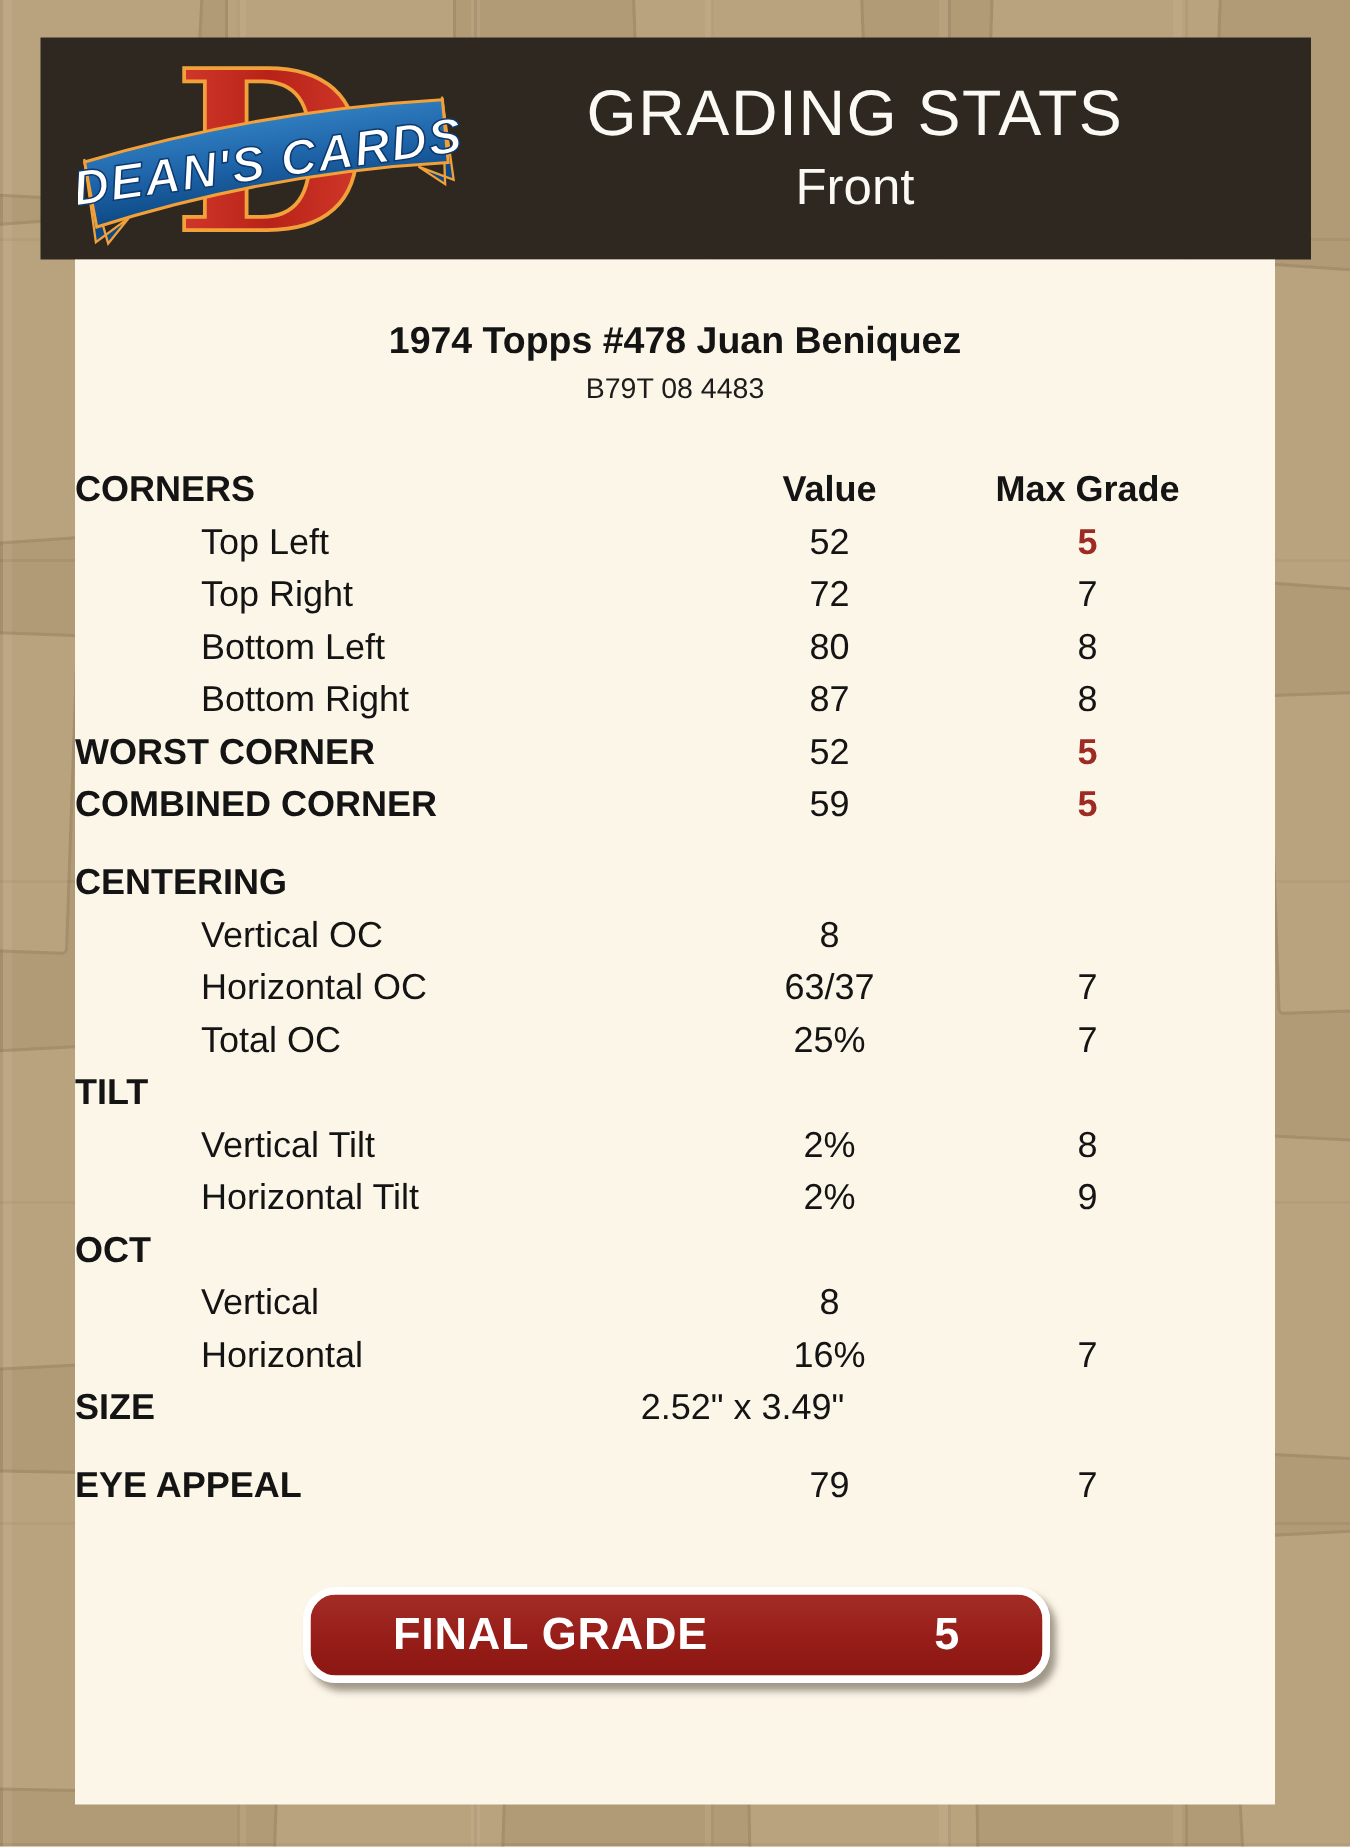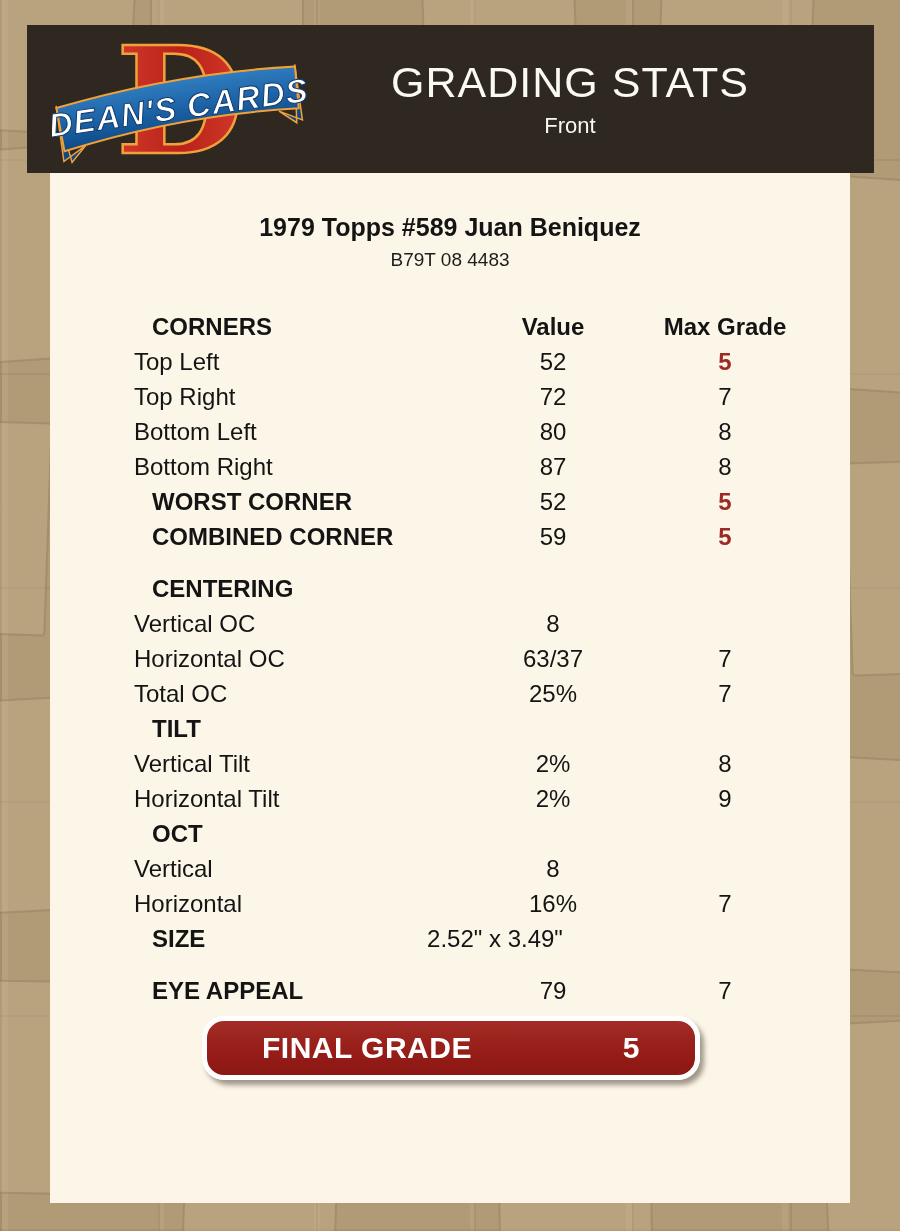--- a/index.html
+++ b/index.html
@@ -22,42 +22,42 @@
     border:2px solid rgba(90,70,45,0.22);
     border-radius:4px;
   }
   .header-bar {
     position:absolute; left:27px; top:25px; width:847px; height:148px;
     background:#2e2820; display:flex; align-items:center;
   }
   .logo-wrap { margin-left:25px; width:255px; height:140px; flex:0 0 auto; cursor:pointer; }
   .header-titles { flex:1; text-align:center; color:#fbf9f4; padding-right:41px; }
   .header-title { font-size:43px; letter-spacing:1px; line-height:1.1; }
-  .header-subtitle { font-size:22px; margin-top:6px; }
+  .header-subtitle { font-size:34px; margin-top:6px; }
 
   .stat-card {
     position:absolute; left:50px; top:173px; width:800px; height:1030px;
     background:#fcf6e8;
   }
   .card-title { margin-top:40px; text-align:center; font-size:25px; font-weight:bold; color:#141414; }
   .card-serial { margin-top:7px; text-align:center; font-size:19px; color:#1c1c1c; }
 
   .grading-table { margin-top:38px; font-size:24px; color:#141414; }
   .t-row { display:grid; grid-template-columns:400px 206px 138px; height:35px; align-items:center; }
-  .t-row .c-label { padding-left:102px; white-space:nowrap; }
+  .t-row .c-label { white-space:nowrap; }
   .t-row.indent .c-label { padding-left:84px; }
   .t-row .c-value, .t-row .c-max { text-align:center; }
   .t-row.bold .c-label { font-weight:bold; }
   .t-head .c-label, .t-head .c-value, .t-head .c-max { font-weight:bold; }
   .t-row .c-max.hot { color:#9d2b24; font-weight:bold; }
   .gap-before { margin-top:17px; }
   .size-shift { position:relative; left:-58px; }
 
   .final-grade-btn {
-    position:absolute; left:152px; top:843px; width:498px; height:64px;
+    position:absolute; left:152px; top:885px; width:498px; height:64px;
     box-sizing:border-box;
     background:linear-gradient(180deg,#a32d26 0%, #971d18 55%, #8c1713 100%);
     border:5px solid #ffffff; border-radius:22px;
     box-shadow:4px 5px 5px rgba(70,58,44,0.5);
     display:flex; align-items:center; justify-content:space-between;
     padding:0 55px; color:#ffffff; font-size:30px; font-weight:bold;
     letter-spacing:0.5px; cursor:pointer;
   }
 </style>
 </head>
@@ -103,21 +103,21 @@
       </g>
     </svg>
   </div>
   <div class="header-titles">
     <div class="header-title">GRADING STATS</div>
     <div class="header-subtitle">Front</div>
   </div>
 </div>
 
 <div class="stat-card">
-  <div class="card-title">1979 Topps #589 Juan Beniquez</div>
+  <div class="card-title">1974 Topps #478 Juan Beniquez</div>
   <div class="card-serial">B79T 08 4483</div>
 
   <div class="grading-table">
 
     <div class="t-row t-head">
       <div class="c-label">CORNERS</div>
       <div class="c-value">Value</div>
       <div class="c-max">Max Grade</div>
     </div>
 

